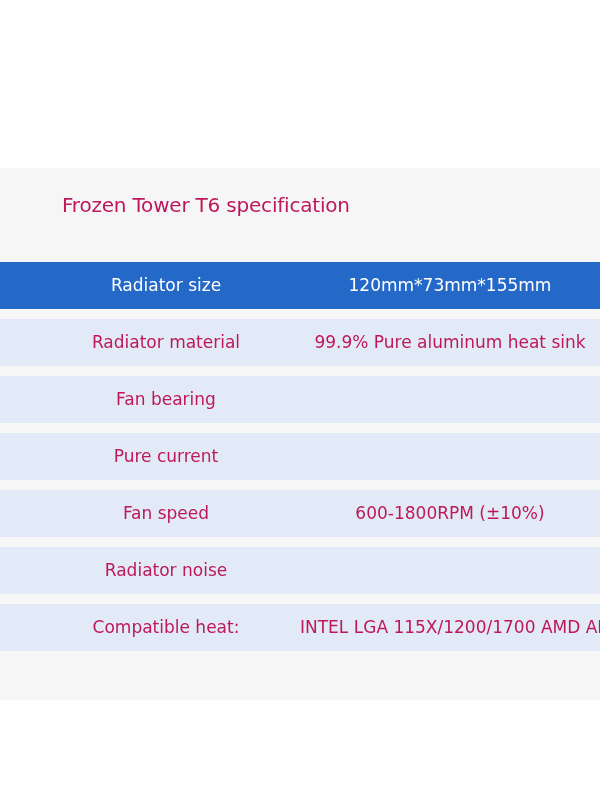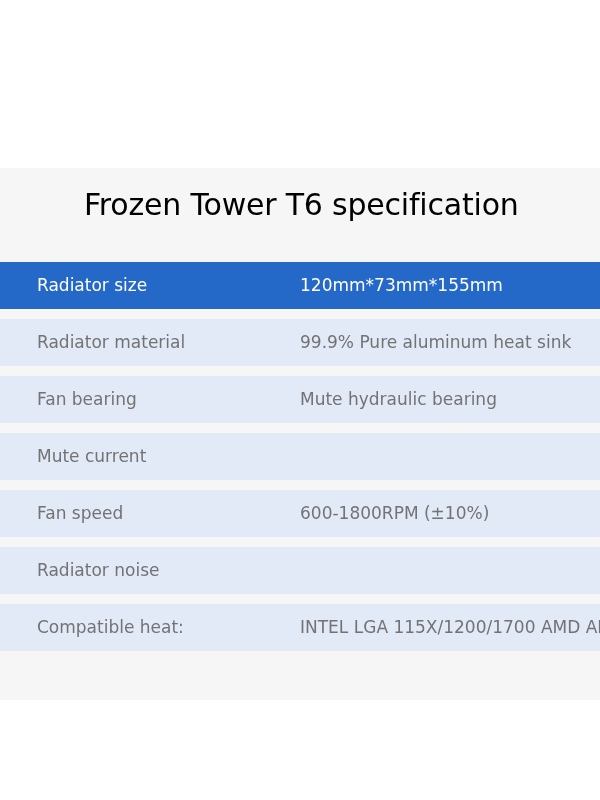--- a/index.html
+++ b/index.html
@@ -27,55 +27,56 @@
     width: 600px;
     height: 532px;
     background: #f6f6f6;
     overflow: hidden;
   }
   #spec-title {
     position: absolute;
     left: 0;
     top: 16px;
     width: 600px;
-    padding-left: 84px;
+    padding-left: 62px;
     box-sizing: border-box;
-    font-size: 30px;
+    font-size: 20px;
     font-weight: 400;
     line-height: 42px;
-    color: #000000;
+    color: #be185d;
     letter-spacing: -0.2px;
     white-space: nowrap;
   }
   #spec-table {
     position: absolute;
     left: 0;
     top: 94px;
     width: 572px;
+    text-align: center;
   }
   .spec-row {
     position: relative;
     width: 600px;
     height: 47px;
     margin-bottom: 10px;
     background: #e2e9f7;
     overflow: hidden;
   }
   .spec-row.is-highlight {
     background: #2468c8;
   }
   .spec-row .spec-label,
   .spec-row .spec-value {
     position: absolute;
     top: 0;
     height: 47px;
     line-height: 47px;
     font-size: 17px;
     font-weight: 400;
-    color: #737373;
+    color: #be185d;
     white-space: nowrap;
   }
   .spec-row .spec-label {
     left: 37px;
     width: 258px;
     overflow: hidden;
   }
   .spec-row .spec-value {
     left: 300px;
     width: 300px;
@@ -99,24 +100,23 @@
     <div class="spec-row is-highlight">
           <div class="spec-label">Radiator size</div>
           <div class="spec-value">120mm*73mm*155mm</div>
         </div>
         <div class="spec-row">
           <div class="spec-label">Radiator material</div>
           <div class="spec-value">99.9% Pure aluminum heat sink</div>
         </div>
         <div class="spec-row">
           <div class="spec-label">Fan bearing</div>
-          <div class="spec-value">Mute hydraulic bearing</div>
         </div>
         <div class="spec-row">
-          <div class="spec-label">Mute current</div>
+          <div class="spec-label">Pure current</div>
         </div>
         <div class="spec-row">
           <div class="spec-label">Fan speed</div>
           <div class="spec-value">600-1800RPM (±10%)</div>
         </div>
         <div class="spec-row">
           <div class="spec-label">Radiator noise</div>
         </div>
         <div class="spec-row">
           <div class="spec-label">Compatible heat:</div>

